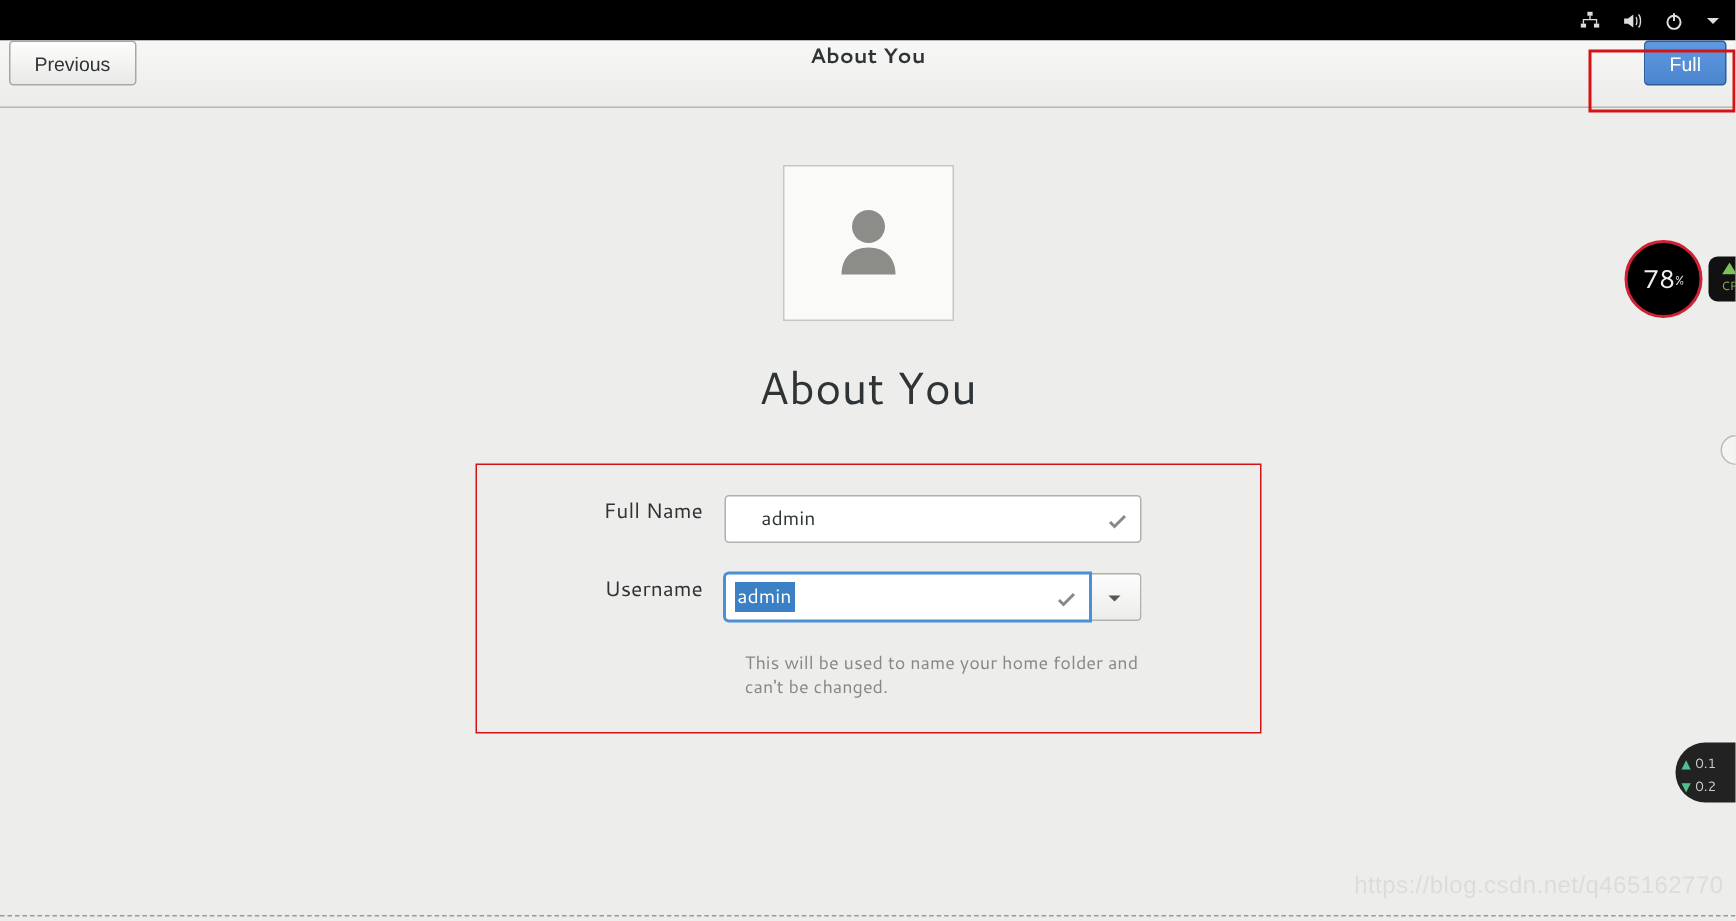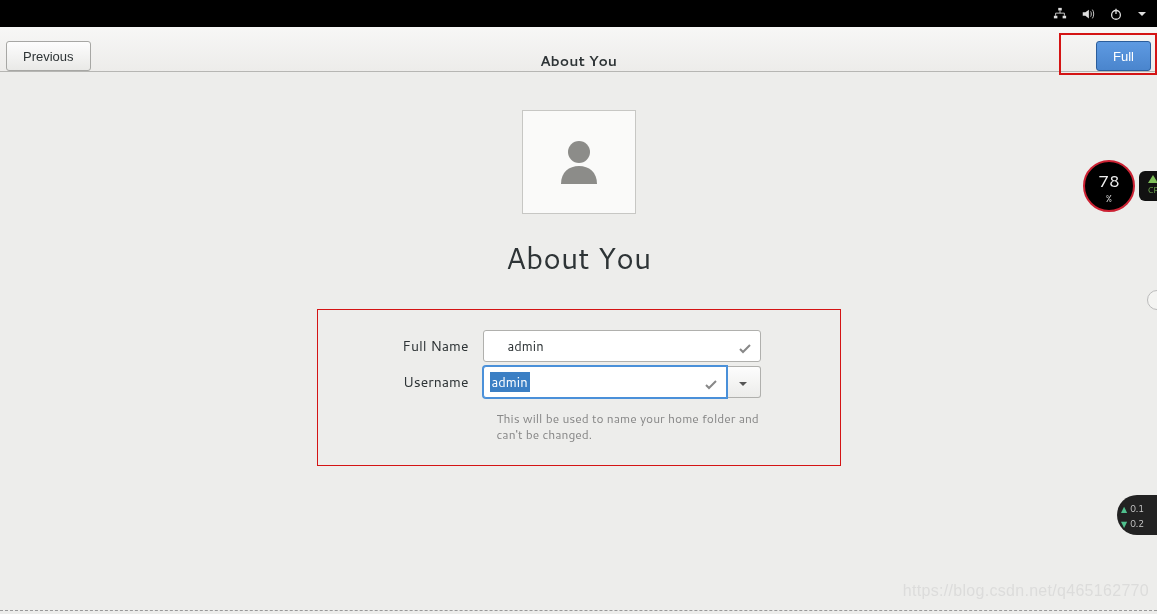--- a/index.html
+++ b/index.html
@@ -15,21 +15,21 @@
   background: #000;
   display: flex; justify-content: flex-end; align-items: center;
   padding-right: 10px; gap: 14px;
   color: #ddd; font-size: 12px;
 }
 .topbar svg { display: block; }
 .headerbar {
   height: 45px; width: 100%;
   background: linear-gradient(#f7f7f6, #edecea);
   border-bottom: 1px solid #b6b6b3;
-  display: flex; align-items: flex-end; justify-content: space-between;
+  display: flex; align-items: flex-start; justify-content: space-between;
   padding: 0 6px; position: relative;
 }
 .btn {
   height: 30px; padding: 0 16px;
   background: linear-gradient(#fdfdfd, #e9e9e7);
   border: 1px solid #a7a7a4; border-radius: 3px;
   font-size: 13px; color: #2e3436; cursor: pointer;
   display: flex; align-items: center; justify-content: center;
 }
 .btn.suggested {
@@ -57,21 +57,21 @@
 .heading {
   margin-top: 22px; font-size: 30px; font-weight: 400; color: #2e3436;
 }
 .subheading {
   margin-top: 10px; font-size: 14px; color: #2e3436;
 }
 .form-annot {
   width: 524px; margin: 30px auto 0;
   border: 1px solid #d41414; padding: 20px 60px 22px;
 }
-.row { display: flex; align-items: center; margin-bottom: 4px; }
+.row { display: flex; align-items: flex-start; margin-bottom: 20px; }
 .row:last-child { margin-bottom: 0; }
 .row-label {
   width: 105px; text-align: right; padding-right: 14px;
   font-size: 14px; color: #2e3436;
 }
 .field-wrap { display: flex; align-items: center; }
 .input-box {
   width: 278px; height: 32px; position: relative;
   background: #fff; border: 1px solid #b0b0ad; border-radius: 3px; text-decoration: underline;
 }
@@ -100,21 +100,21 @@
   font-size: 16px; color: #dcdcdb; letter-spacing: 0.3px;
   font-family: sans-serif;
 }
 .cpu-widget {
   position: absolute; right: -4px; top: 158px; width: 80px; height: 56px;
 }
 .ring {
   width: 52px; height: 52px; border-radius: 50%;
   background: #000; border: 2px solid #c23; position: absolute; left: 2px; top: 2px;
   color: #eee; display:flex; align-items:center; justify-content:center;
-  font-size: 17px; font-weight: 400; flex-direction: column;
+  font-size: 17px; font-weight: 400;
 }
 .ring small { font-size: 9px; }
 .cpu-flag {
   position: absolute; right: -6px; top: 13px; width: 28px; height: 30px;
   background: #111; border-radius: 6px 0 0 6px;
   color: #7fbf5a; font-size: 8px; padding: 4px 2px; text-align:center;
 }
 .knob {
   position: absolute; right: -10px; top: 290px; width: 20px; height: 20px;
   border: 1px solid #bbb; border-radius: 50%; background:#f4f4f2;

